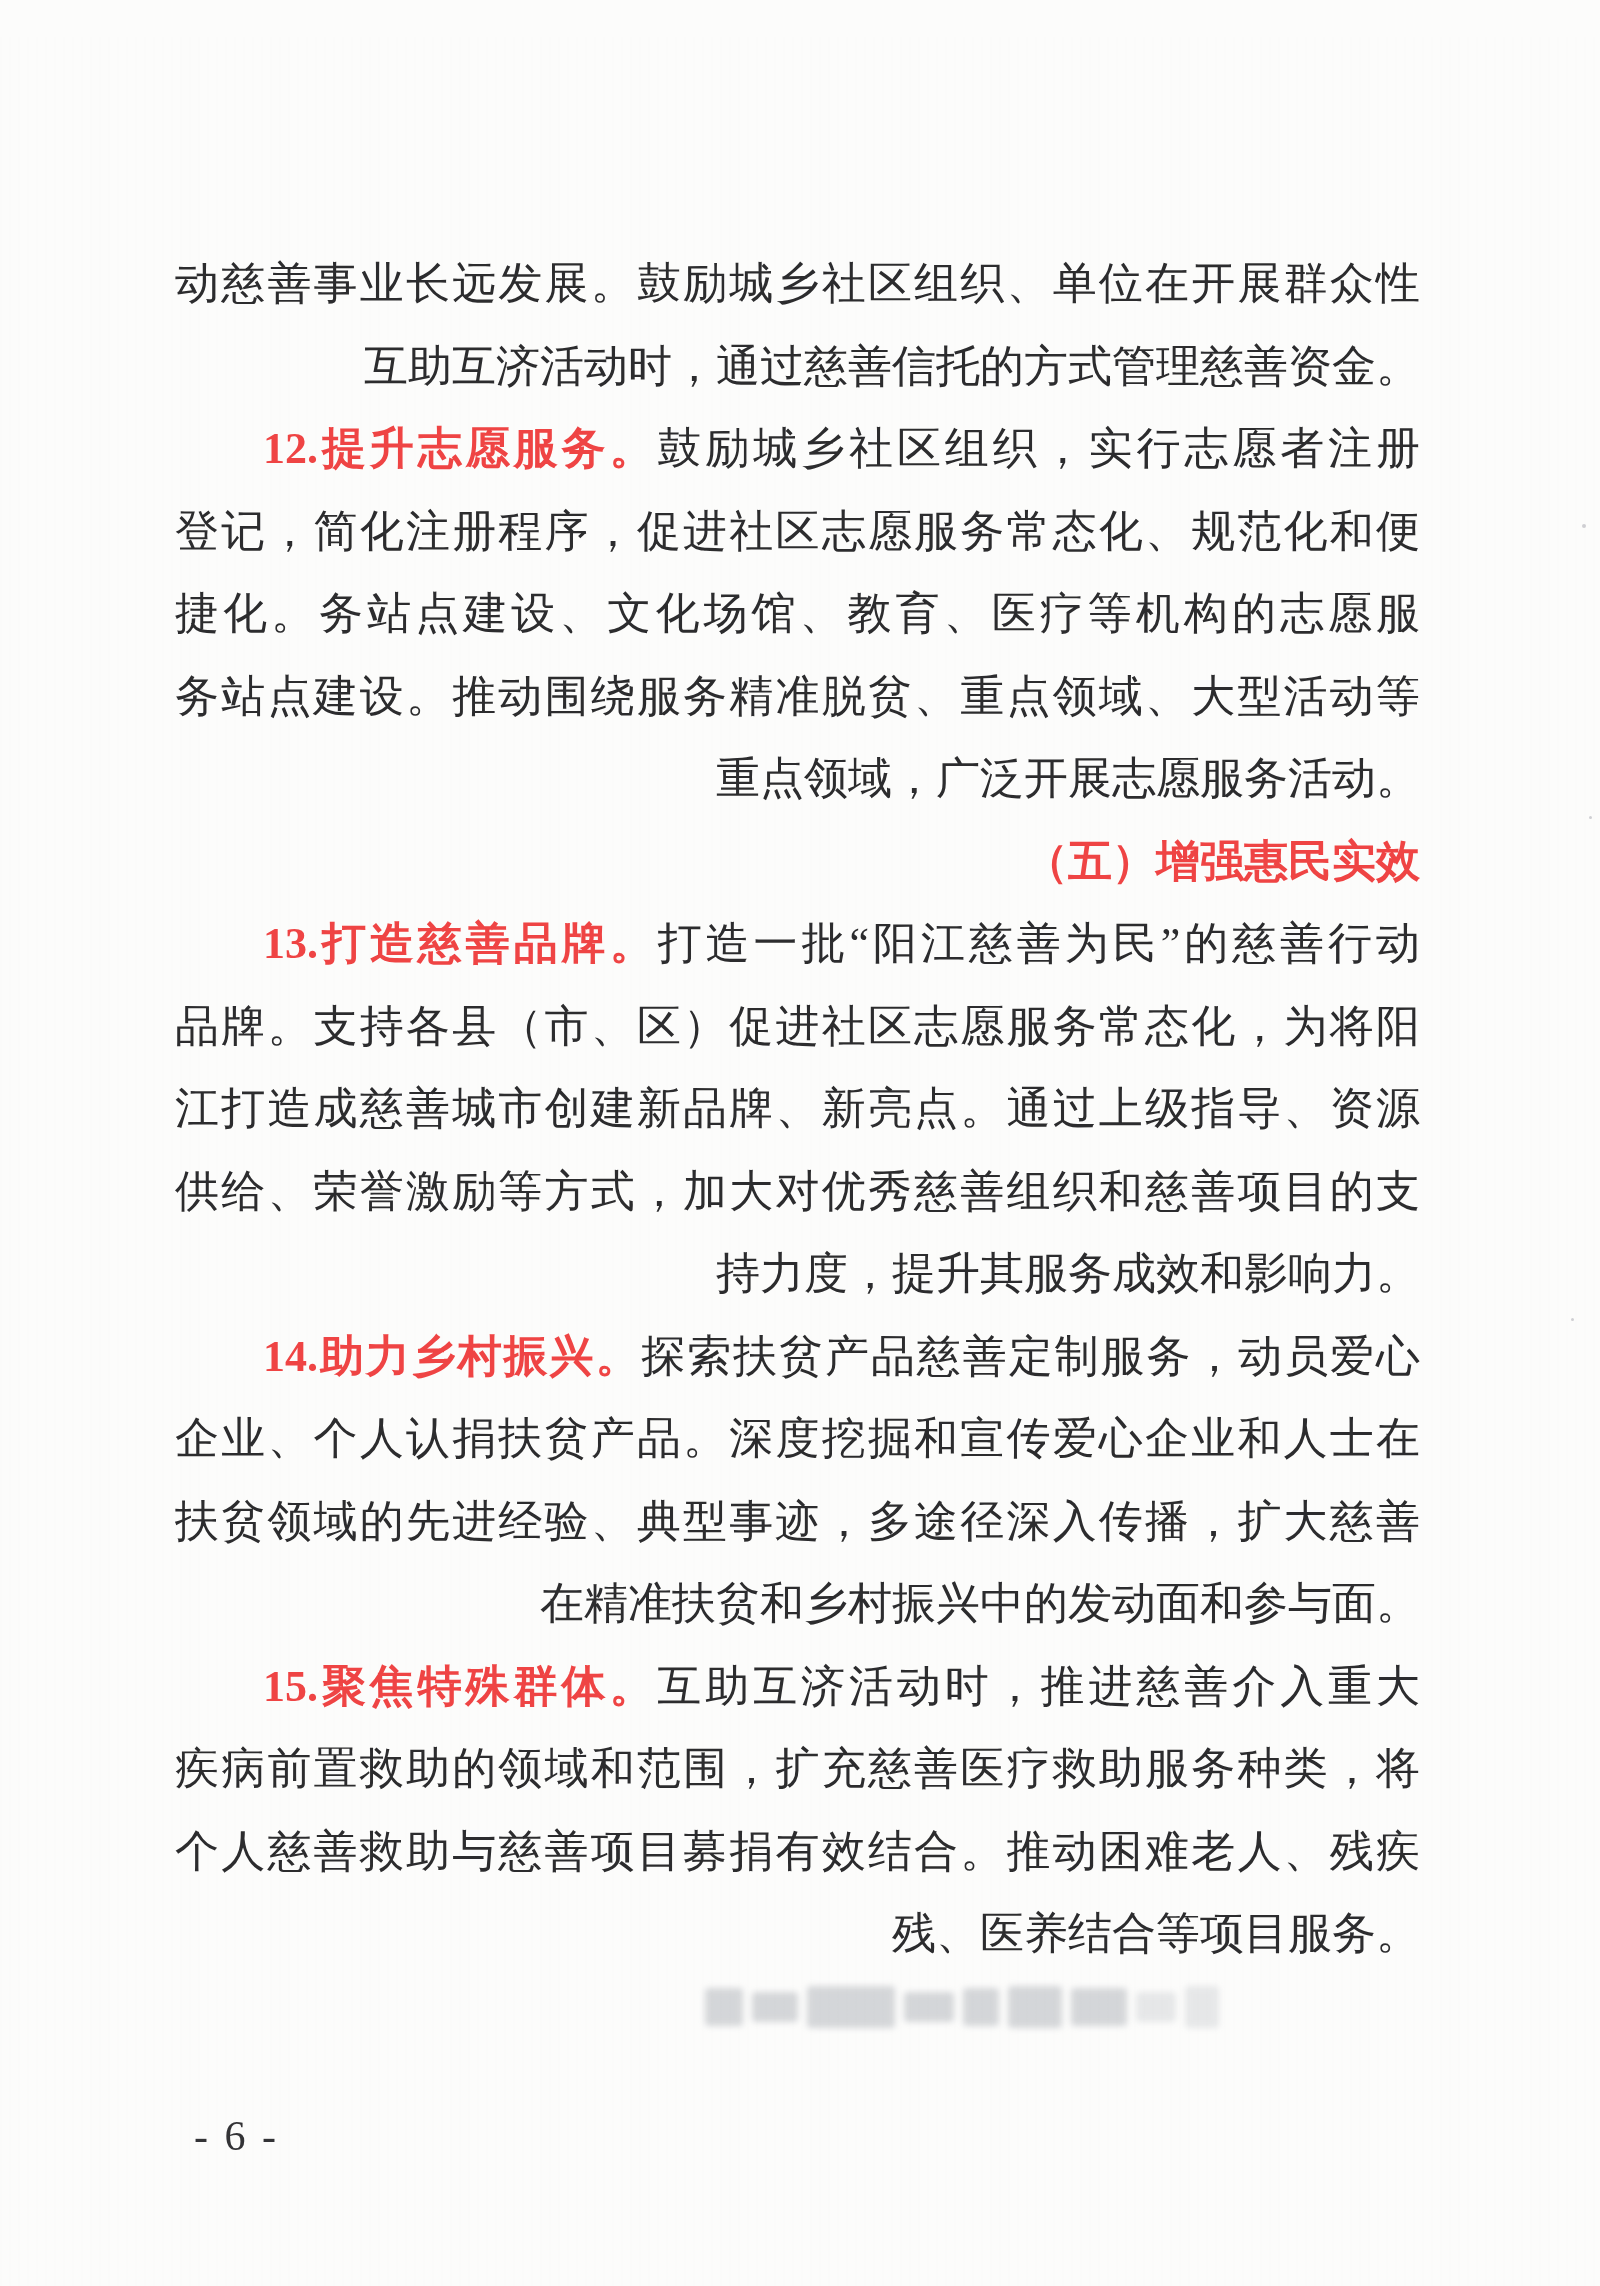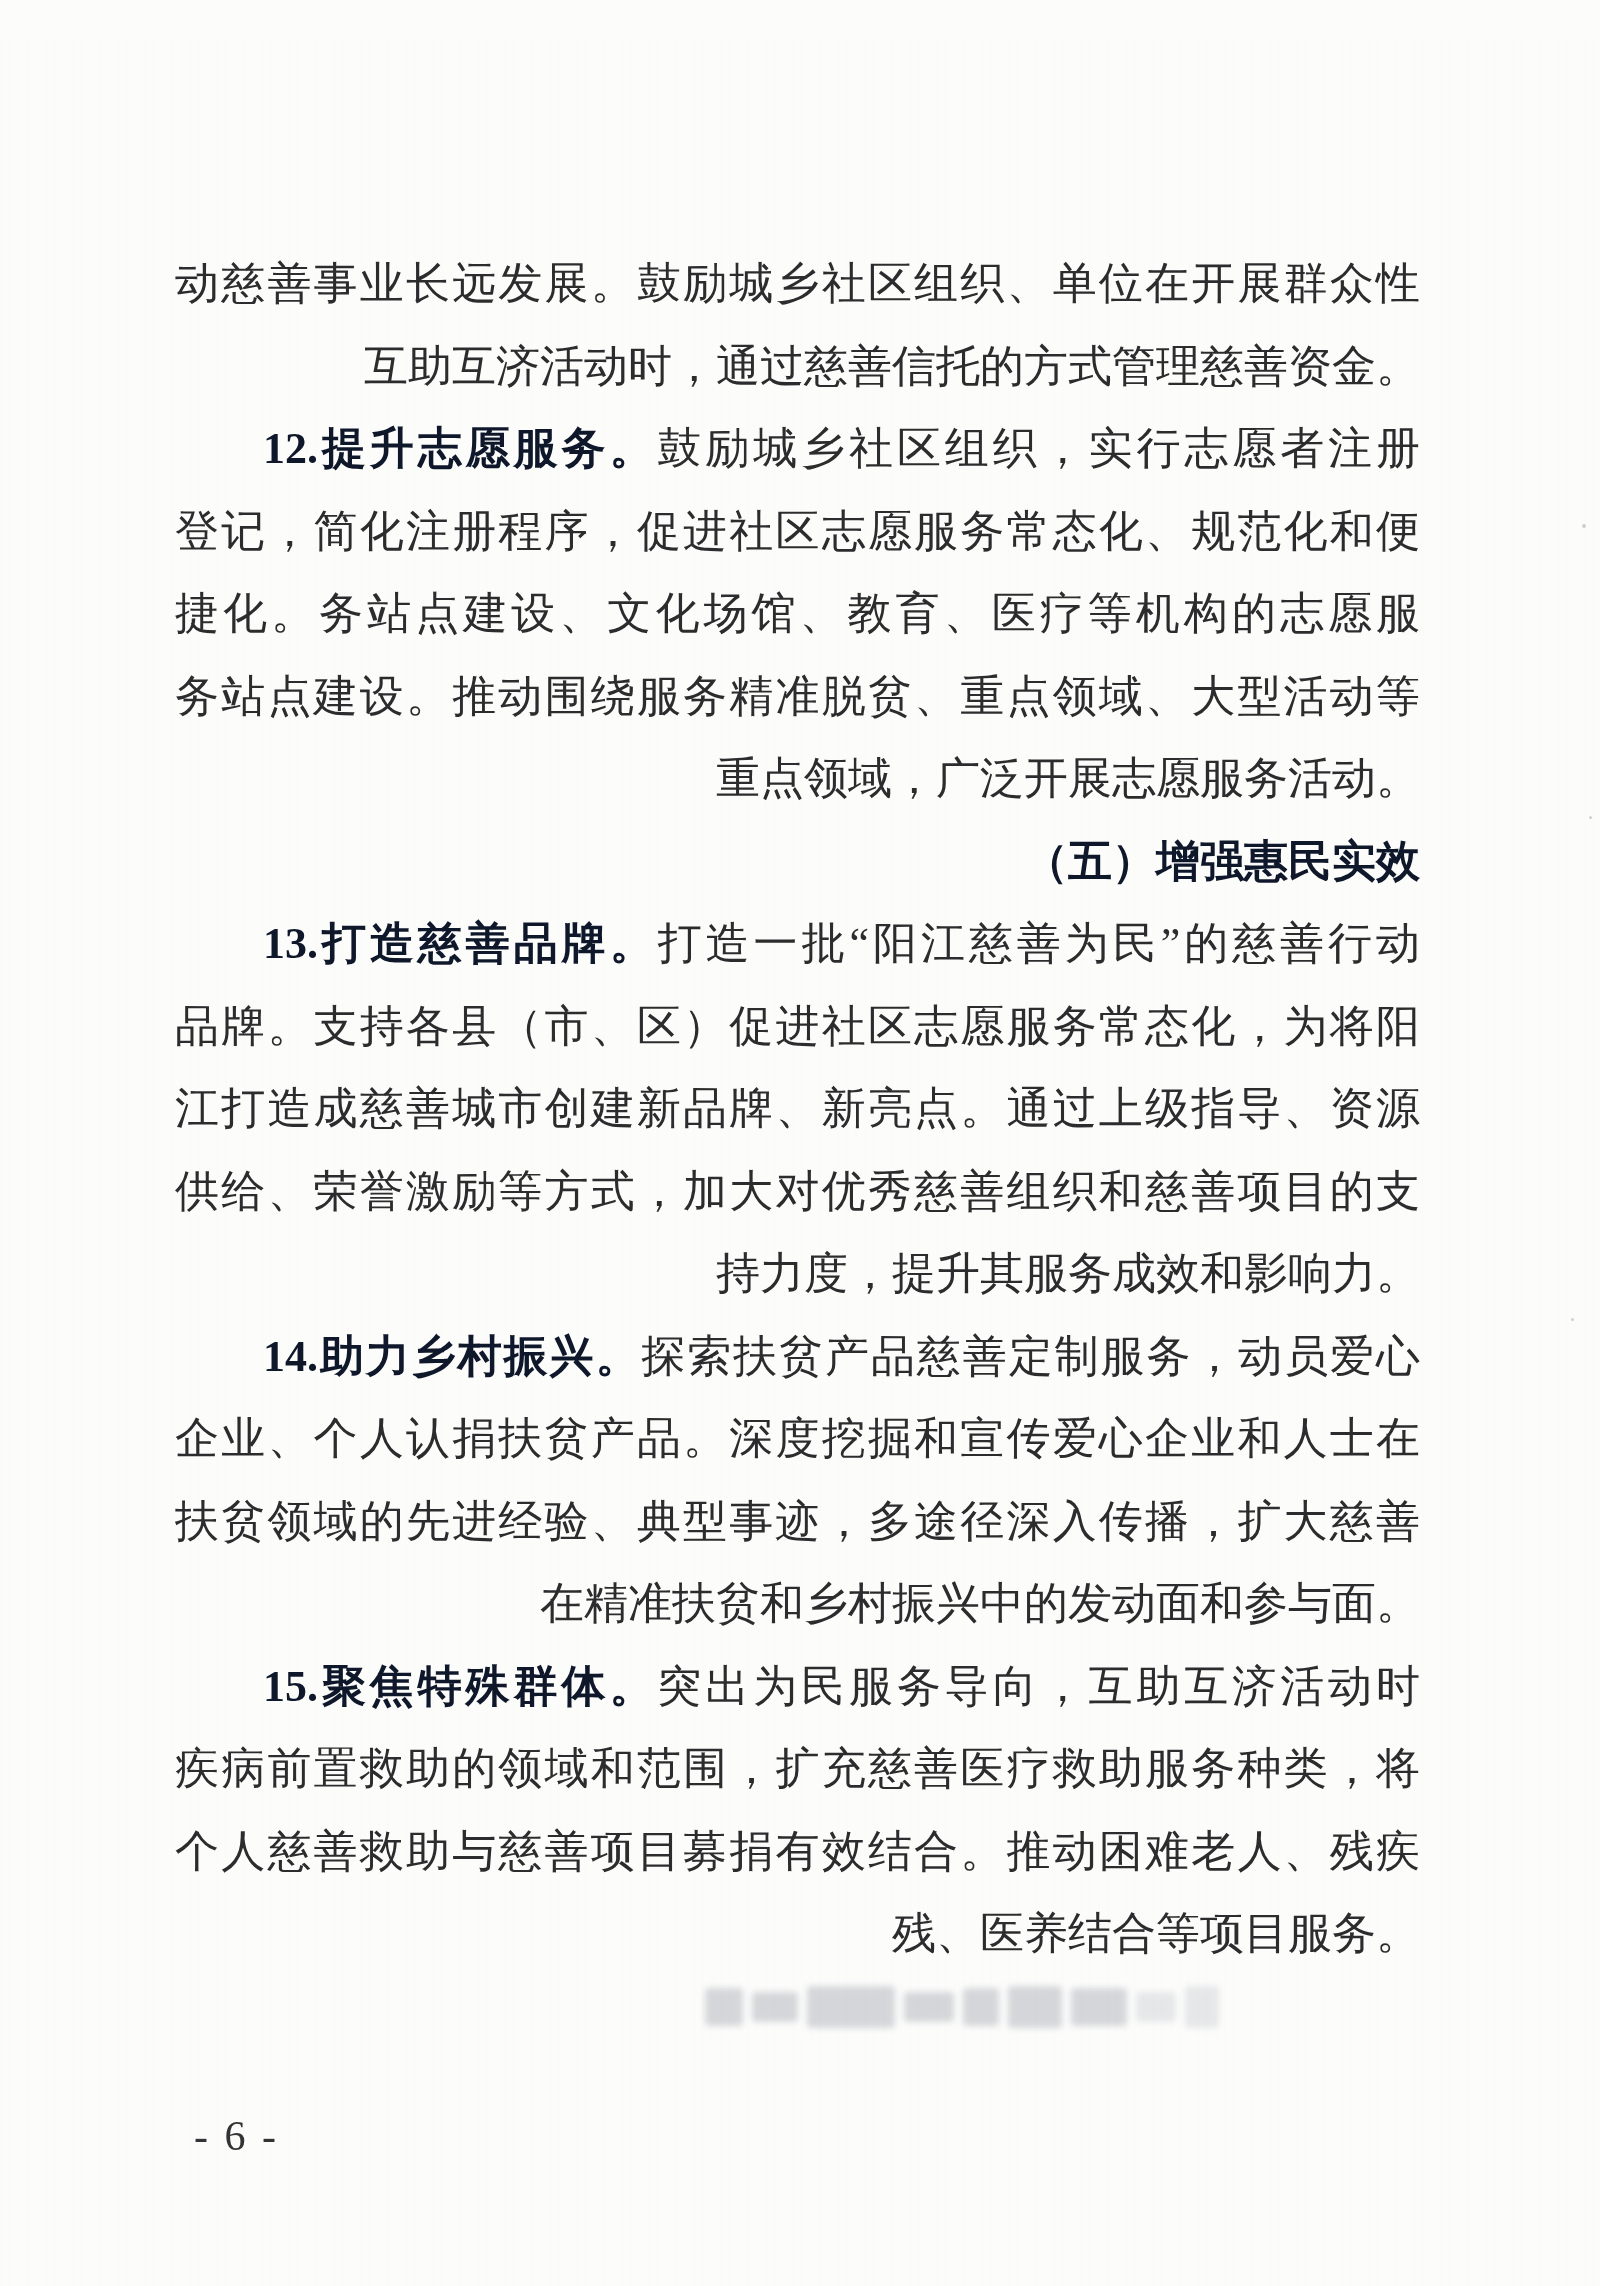--- a/index.html
+++ b/index.html
@@ -31,21 +31,21 @@
     white-space: nowrap;
     text-align: right;
     overflow: visible;
   }
   .line.fill {
     text-align: justify;
     text-align-last: justify;
   }
   .line.indent { padding-left: 88px; }
   .seg { font-weight: 400; }
-  .seg.bold { font-weight: 700; color: #0f172a; }
+  .seg.bold { font-weight: 700; color: #ef4444; }
   .page-number {
     position: absolute;
     left: 194px; top: 2069px;
     font-size: 42px;
     line-height: 60px;
     letter-spacing: 3px;
     color: #333336;
   }
   
   .bleed {
@@ -106,21 +106,21 @@
         <div class="line fill"><span class="seg">供给、荣誉激励等方式，加大对优秀慈善组织和慈善项目的支</span></div>
         <div class="line"><span class="seg">持力度，提升其服务成效和影响力。</span></div>
       </div>
       <div>
         <div class="line fill indent"><span class="seg bold">14.助力乡村振兴。</span><span class="seg">探索扶贫产品慈善定制服务，动员爱心</span></div>
         <div class="line fill"><span class="seg">企业、个人认捐扶贫产品。深度挖掘和宣传爱心企业和人士在</span></div>
         <div class="line fill"><span class="seg">扶贫领域的先进经验、典型事迹，多途径深入传播，扩大慈善</span></div>
         <div class="line"><span class="seg">在精准扶贫和乡村振兴中的发动面和参与面。</span></div>
       </div>
       <div>
-        <div class="line fill indent"><span class="seg bold">15.聚焦特殊群体。</span><span class="seg">突出为民服务导向，互助互济活动时</span></div>
+        <div class="line fill indent"><span class="seg bold">15.聚焦特殊群体。</span><span class="seg">互助互济活动时，推进慈善介入重大</span></div>
         <div class="line fill"><span class="seg">疾病前置救助的领域和范围，扩充慈善医疗救助服务种类，将</span></div>
         <div class="line fill"><span class="seg">个人慈善救助与慈善项目募捐有效结合。推动困难老人、残疾</span></div>
         <div class="line"><span class="seg">残、医养结合等项目服务。</span></div>
       </div>
     </div>
 
   <div class="bleed">
     <i style="width:38px"></i>
       <i style="width:46px"></i>
       <i style="width:88px"></i>

